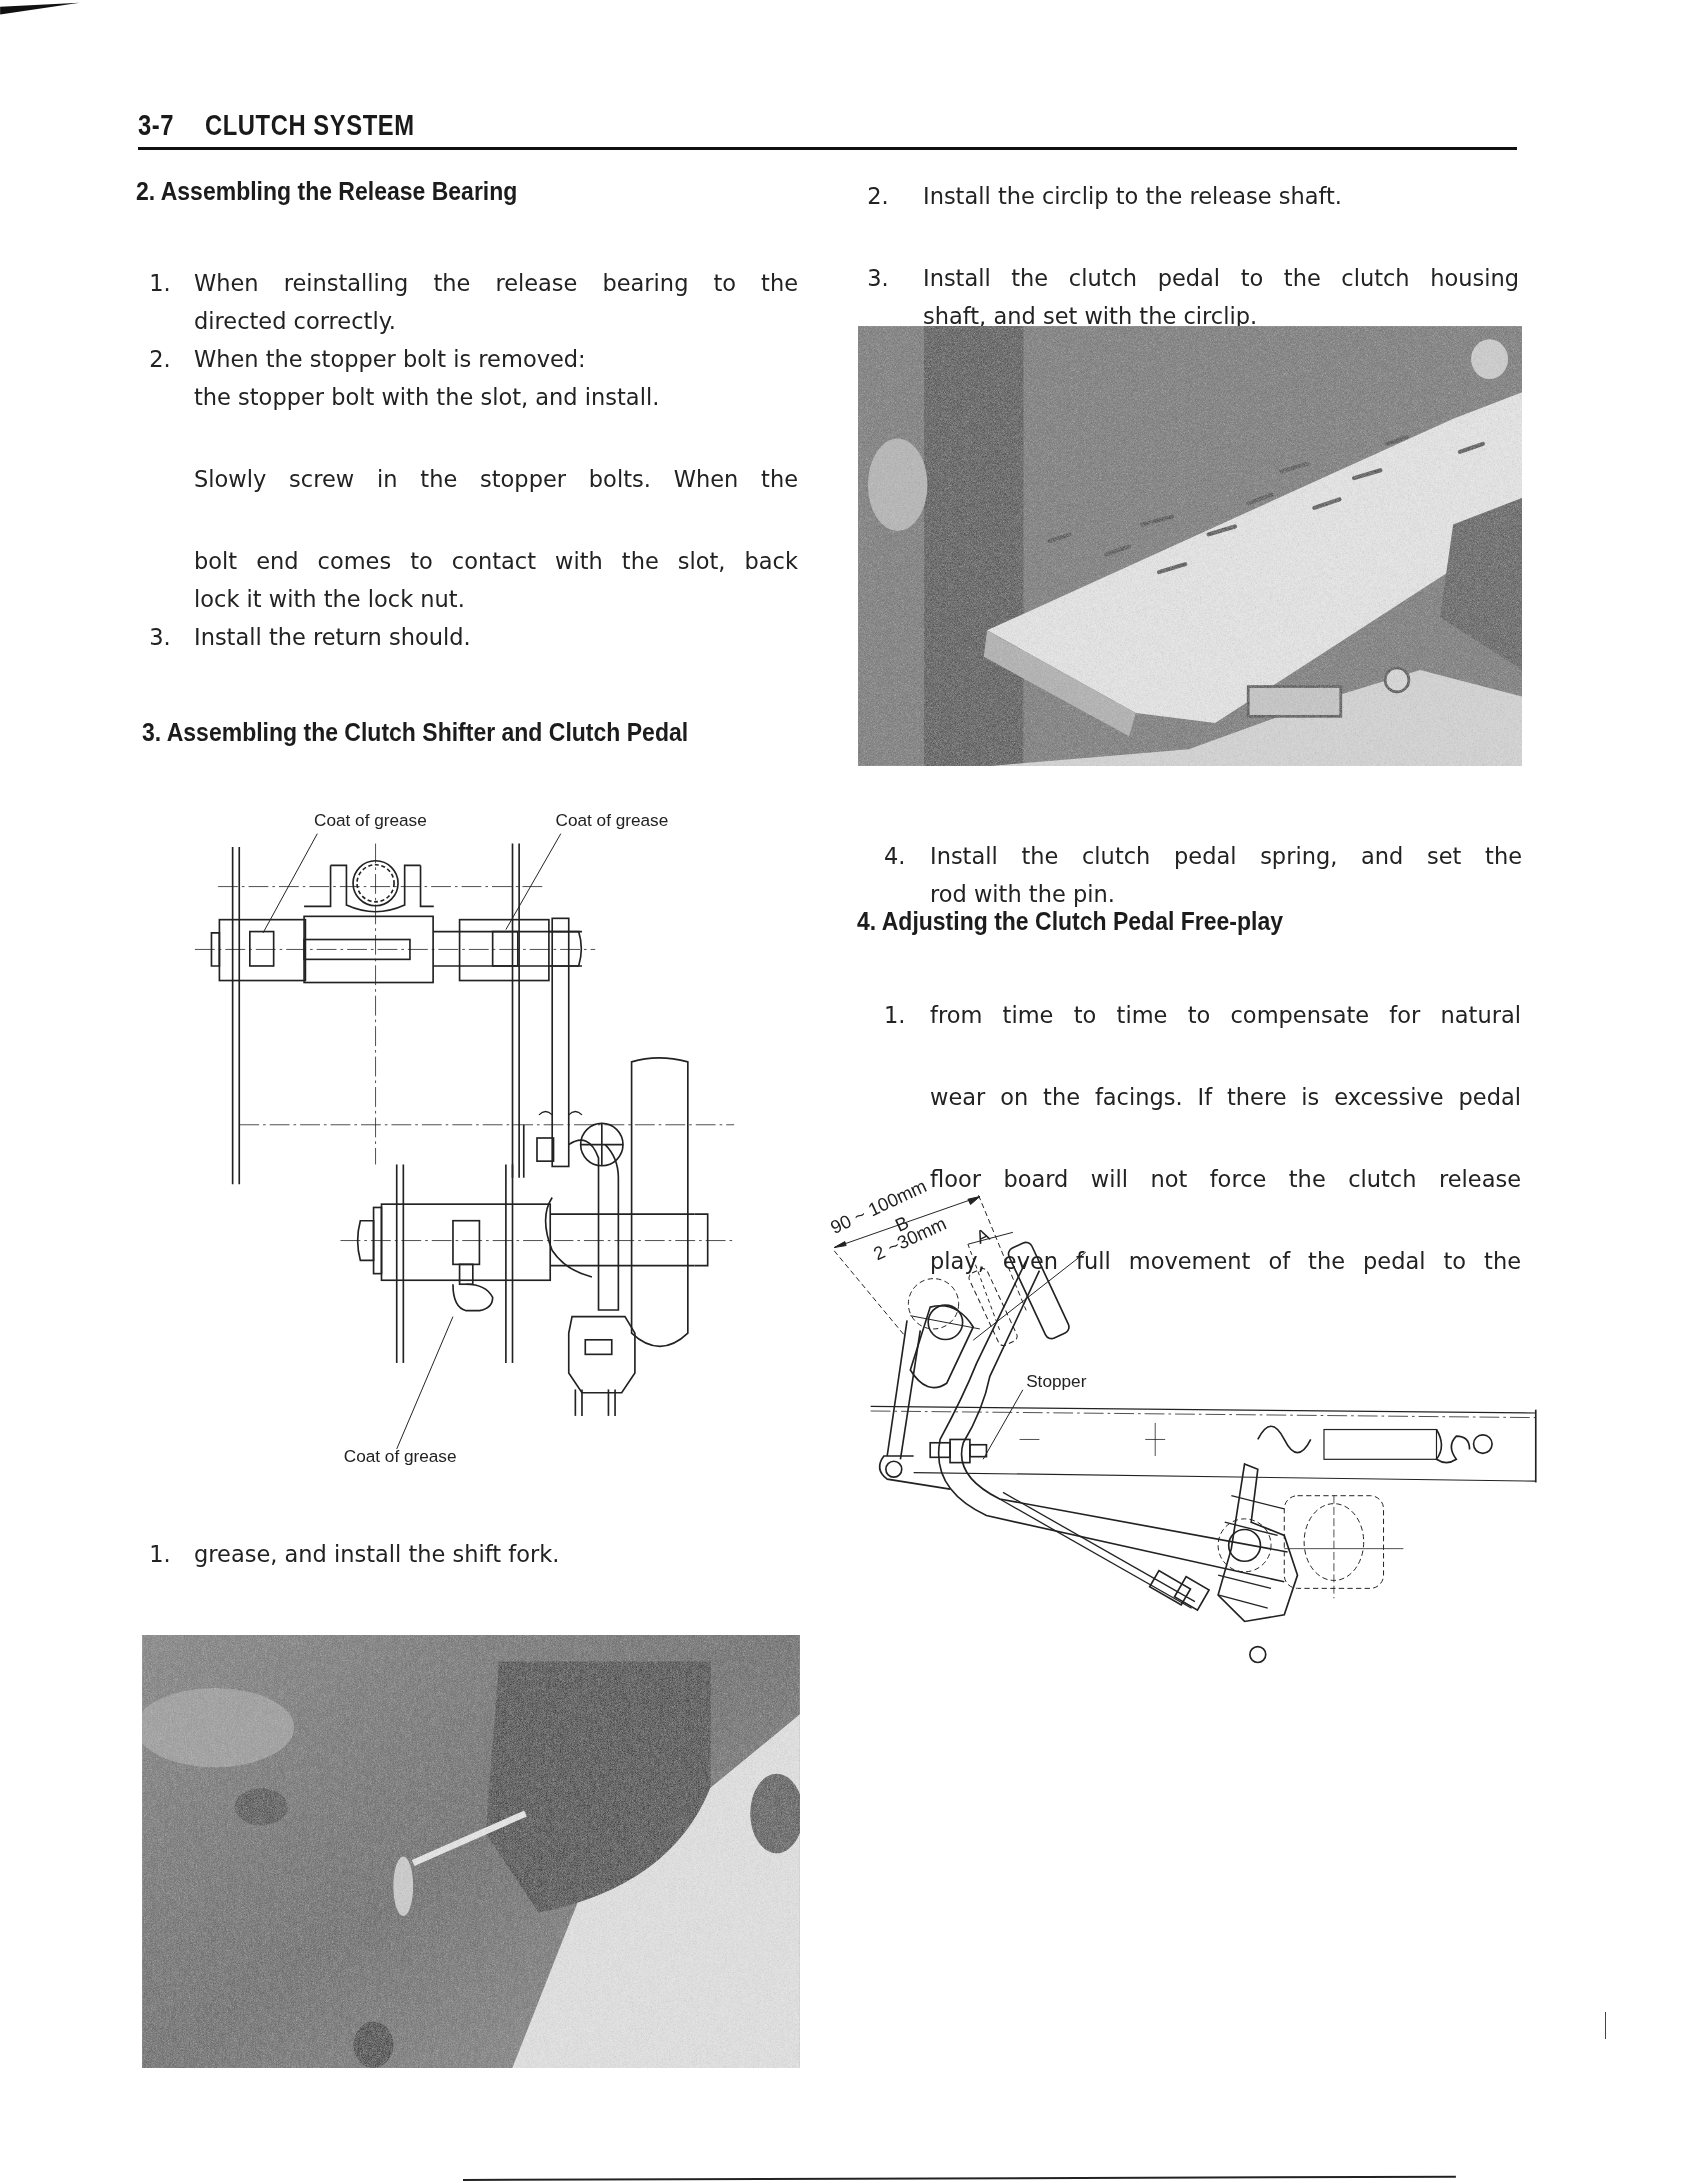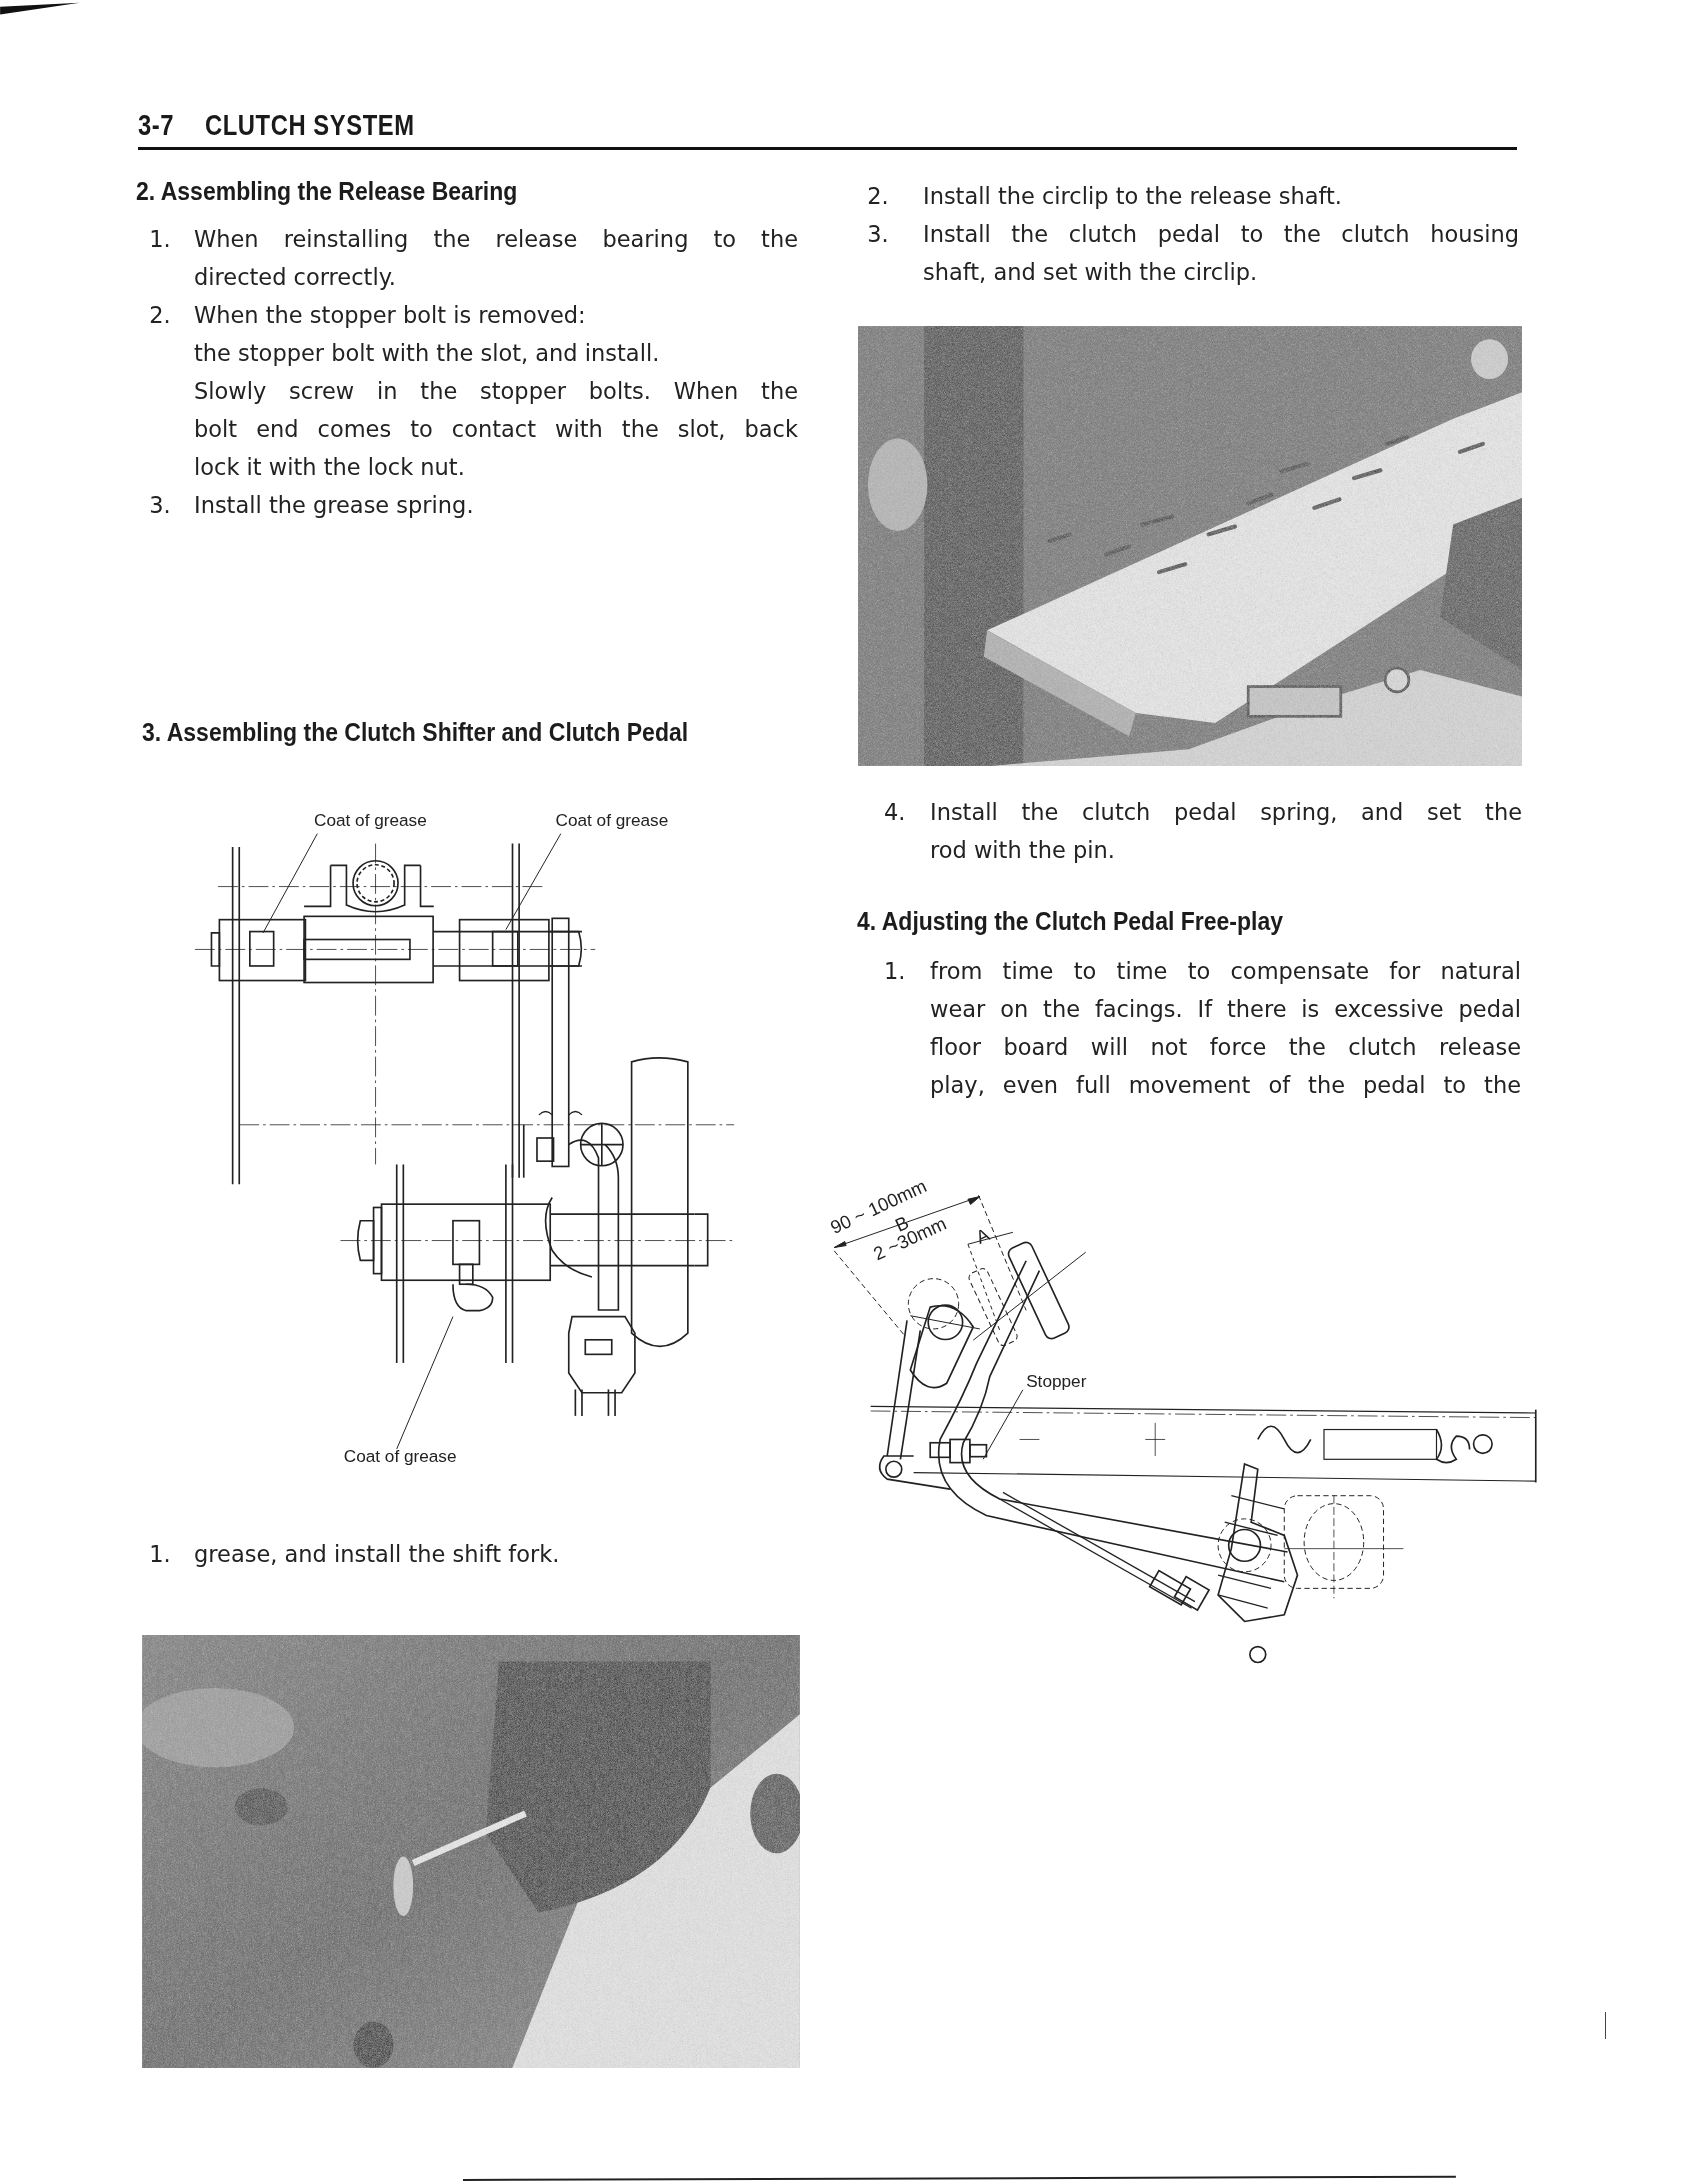--- a/index.html
+++ b/index.html
@@ -5,21 +5,21 @@
   html, body { margin:0; padding:0; background:#ffffff; }
   body { width:1687px; height:2183px; position:relative; overflow:hidden; color:#1a1a1a; }
   .abs { position:absolute; }
   .hdr-num, .hdr-title { font-family:"Liberation Sans Narrow","Liberation Sans",sans-serif; font-weight:bold; font-size:29px; letter-spacing:0.7px; transform:scaleX(0.82); transform-origin:left top; }
   .rule { background:#111; height:3.3px; }
   .h2 { font-family:"Liberation Sans",sans-serif; font-size:25px; font-weight:bold; color:#1c1c1c; letter-spacing:0px; transform:scaleX(0.92); transform-origin:left top; white-space:nowrap; }
   .para { font-family:"DejaVu Sans",sans-serif; font-size:22.5px; line-height:38px; color:#222; }
   .item { position:relative; padding-left:58px; text-align:justify; }
   .item .num { position:absolute; left:13.2px; top:0; }
   .item .line { display:block; white-space:nowrap; }
-  .just { text-align:justify; text-align-last:justify; display:block; }
+  .just { text-align:justify; text-align-last:justify; display:block;margin-top:44px; }
   .label { font-family:"Liberation Sans",sans-serif; font-size:26px; fill:#222; }
   .photo { overflow:hidden; }
   svg { display:block; }
   .deco { position:absolute; }
 </style>
 </head>
 <body>
 
 <svg class="deco" style="left:0;top:0" width="93" height="26.5" viewBox="0 0 140 40">
   <polygon points="0,10 120,4 0,22" fill="#111"></polygon>
@@ -40,21 +40,21 @@
   <div class="item">
     <span class="num">2.</span>
     <span class="line">When the stopper bolt is removed:</span>
     <span class="line">the stopper bolt with the slot, and install.</span>
     <span class="just">Slowly screw in the stopper bolts. When the</span>
     <span class="just">bolt end comes to contact with the slot, back</span>
     <span class="line">lock it with the lock nut.</span>
   </div>
   <div class="item">
     <span class="num">3.</span>
-    <span class="line">Install the grease spring.</span>
+    <span class="line">Install the return should.</span>
   </div>
 </div>
 
 <div class="abs h2" style="left:142px;top:718px;">3. Assembling the Clutch Shifter and Clutch Pedal</div>
 
 <svg class="abs" style="left:185px;top:807px;" width="569" height="662" viewBox="0 0 860 1000" fill="none" stroke="#222" stroke-width="2.5">
   <text class="label" x="195" y="28" stroke="none">Coat of grease</text>
   <text class="label" x="560" y="28" stroke="none">Coat of grease</text>
   <text class="label" x="240" y="990" stroke="none">Coat of grease</text>
 

